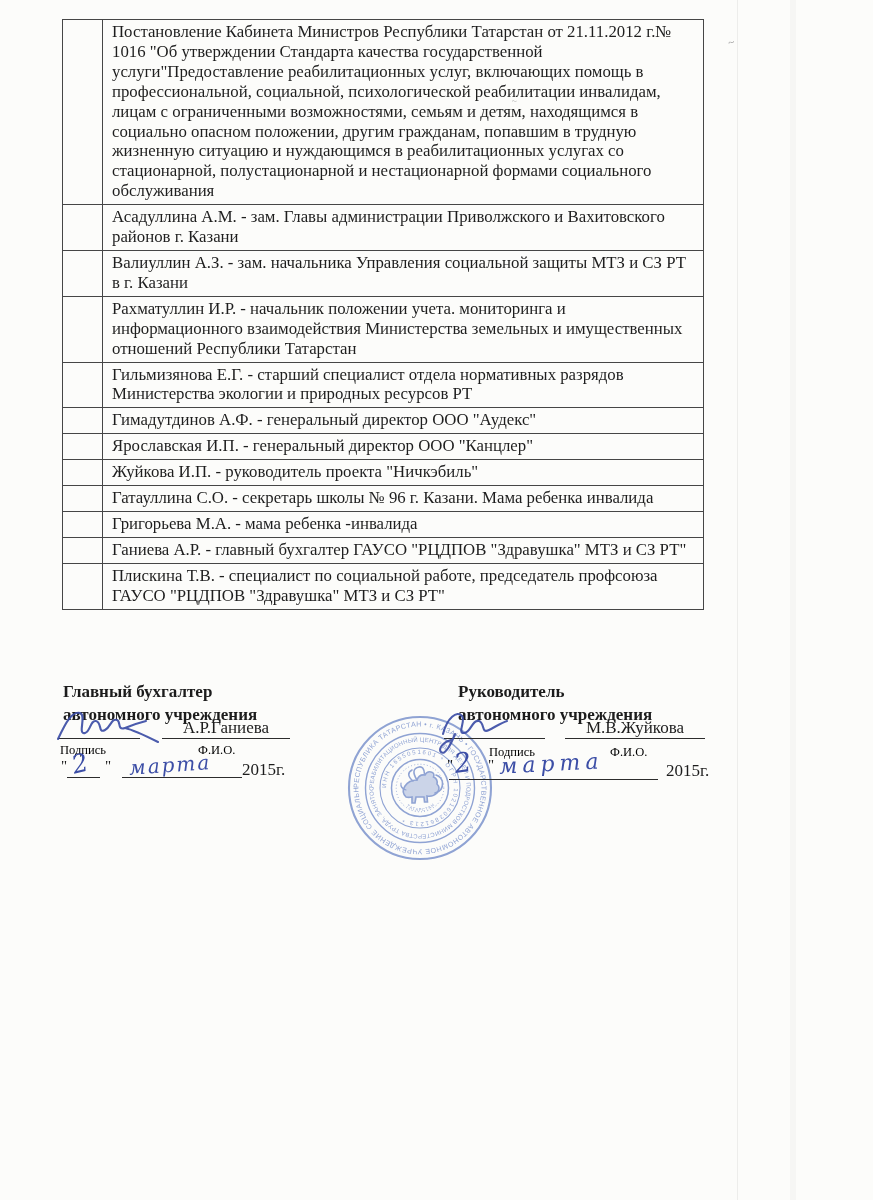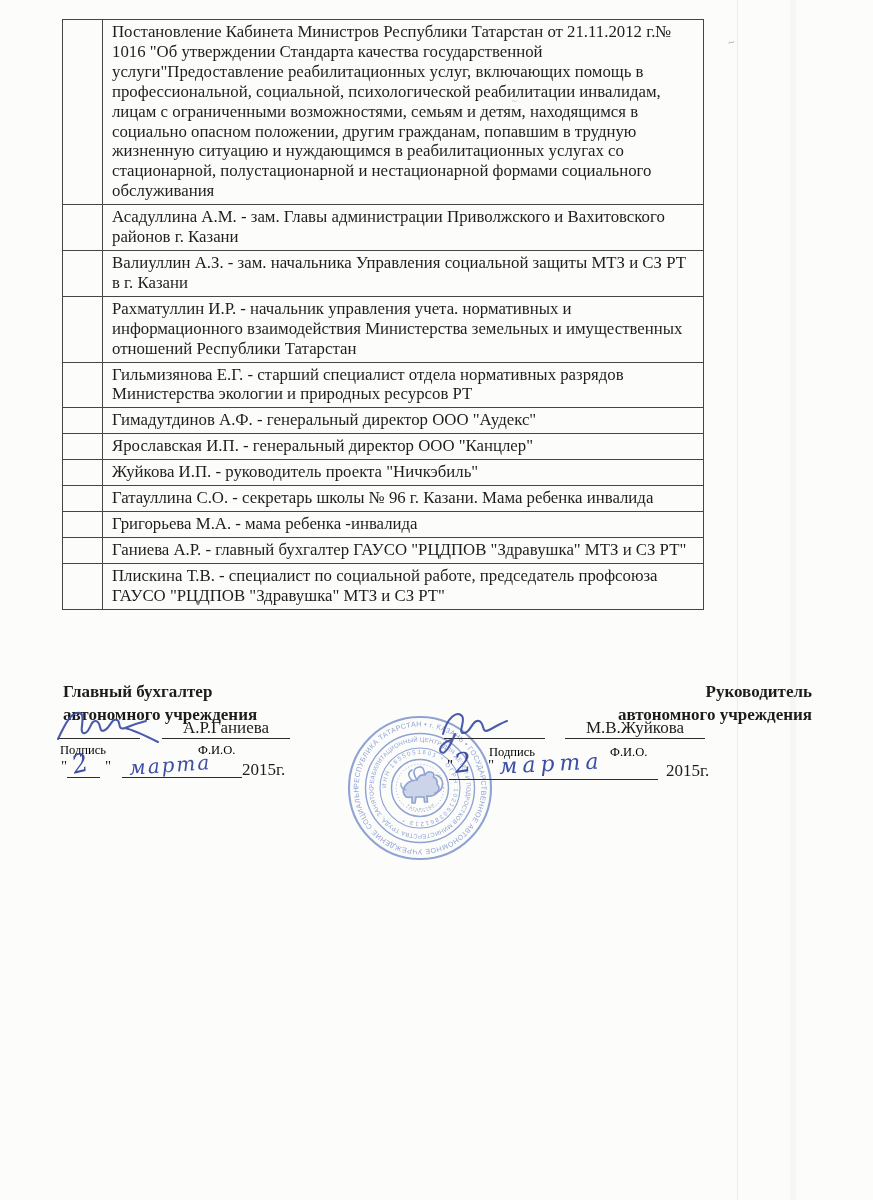--- a/index.html
+++ b/index.html
@@ -32,21 +32,21 @@
     content:"";position:absolute;left:-1px;right:-1px;top:25px;
     border-top:1.4px solid rgba(70,70,70,.75);
   }
   td.hdr{font-weight:bold;text-align:center;line-height:19.2px;padding:3px 6px 4px 6px;color:#141414;}
 
   
   .sig-block{position:absolute;top:681px;width:360px;height:120px;font-size:17px;z-index:3;}
   .sig-left{left:63px;}
   .sig-right{left:452px;}
   .role{margin:0;line-height:22.5px;white-space:nowrap;font-weight:bold;}
-  .sig-right .role{padding-left:6px;text-align:right;}
+  .sig-right .role{padding-left:6px;}
   .abs{position:absolute;}
   .u{border-bottom:1.7px solid #2c2c2c;}
   .sig-line{top:57px;height:0;}
   .sig-left .sig-line{left:-5px;width:82px;}
   .sig-right .sig-line{left:-8px;width:101px;}
   .name-line{top:37px;text-align:center;font-size:17px;white-space:nowrap;}
   .sig-left .name-line{left:99px;width:128px;}
   .sig-right .name-line{left:113px;width:140px;}
   .small{font-size:12.5px;color:#000000;}
   .lbl{top:62px;}
@@ -106,21 +106,21 @@
       <tr>
         <td class="num"></td>
         <td>Асадуллина А.М. - зам. Главы администрации Приволжского и Вахитовского районов г. Казани</td>
       </tr>
       <tr>
         <td class="num"></td>
         <td>Валиуллин А.З. - зам. начальника Управления социальной защиты МТЗ и СЗ РТ в г. Казани</td>
       </tr>
       <tr>
         <td class="num"></td>
-        <td>Рахматуллин И.Р. - начальник управления учета. нормативных и информационного взаимодействия Министерства земельных и имущественных отношений Республики Татарстан</td>
+        <td>Рахматуллин И.Р. - начальник положении учета. мониторинга и информационного взаимодействия Министерства земельных и имущественных отношений Республики Татарстан</td>
       </tr>
       <tr>
         <td class="num"></td>
         <td>Гильмизянова Е.Г. - старший специалист отдела нормативных разрядов Министерства экологии и природных ресурсов РТ</td>
       </tr>
       <tr>
         <td class="num"></td>
         <td>Гимадутдинов А.Ф. - генеральный директор ООО "Аудекс"</td>
       </tr>
       <tr>

